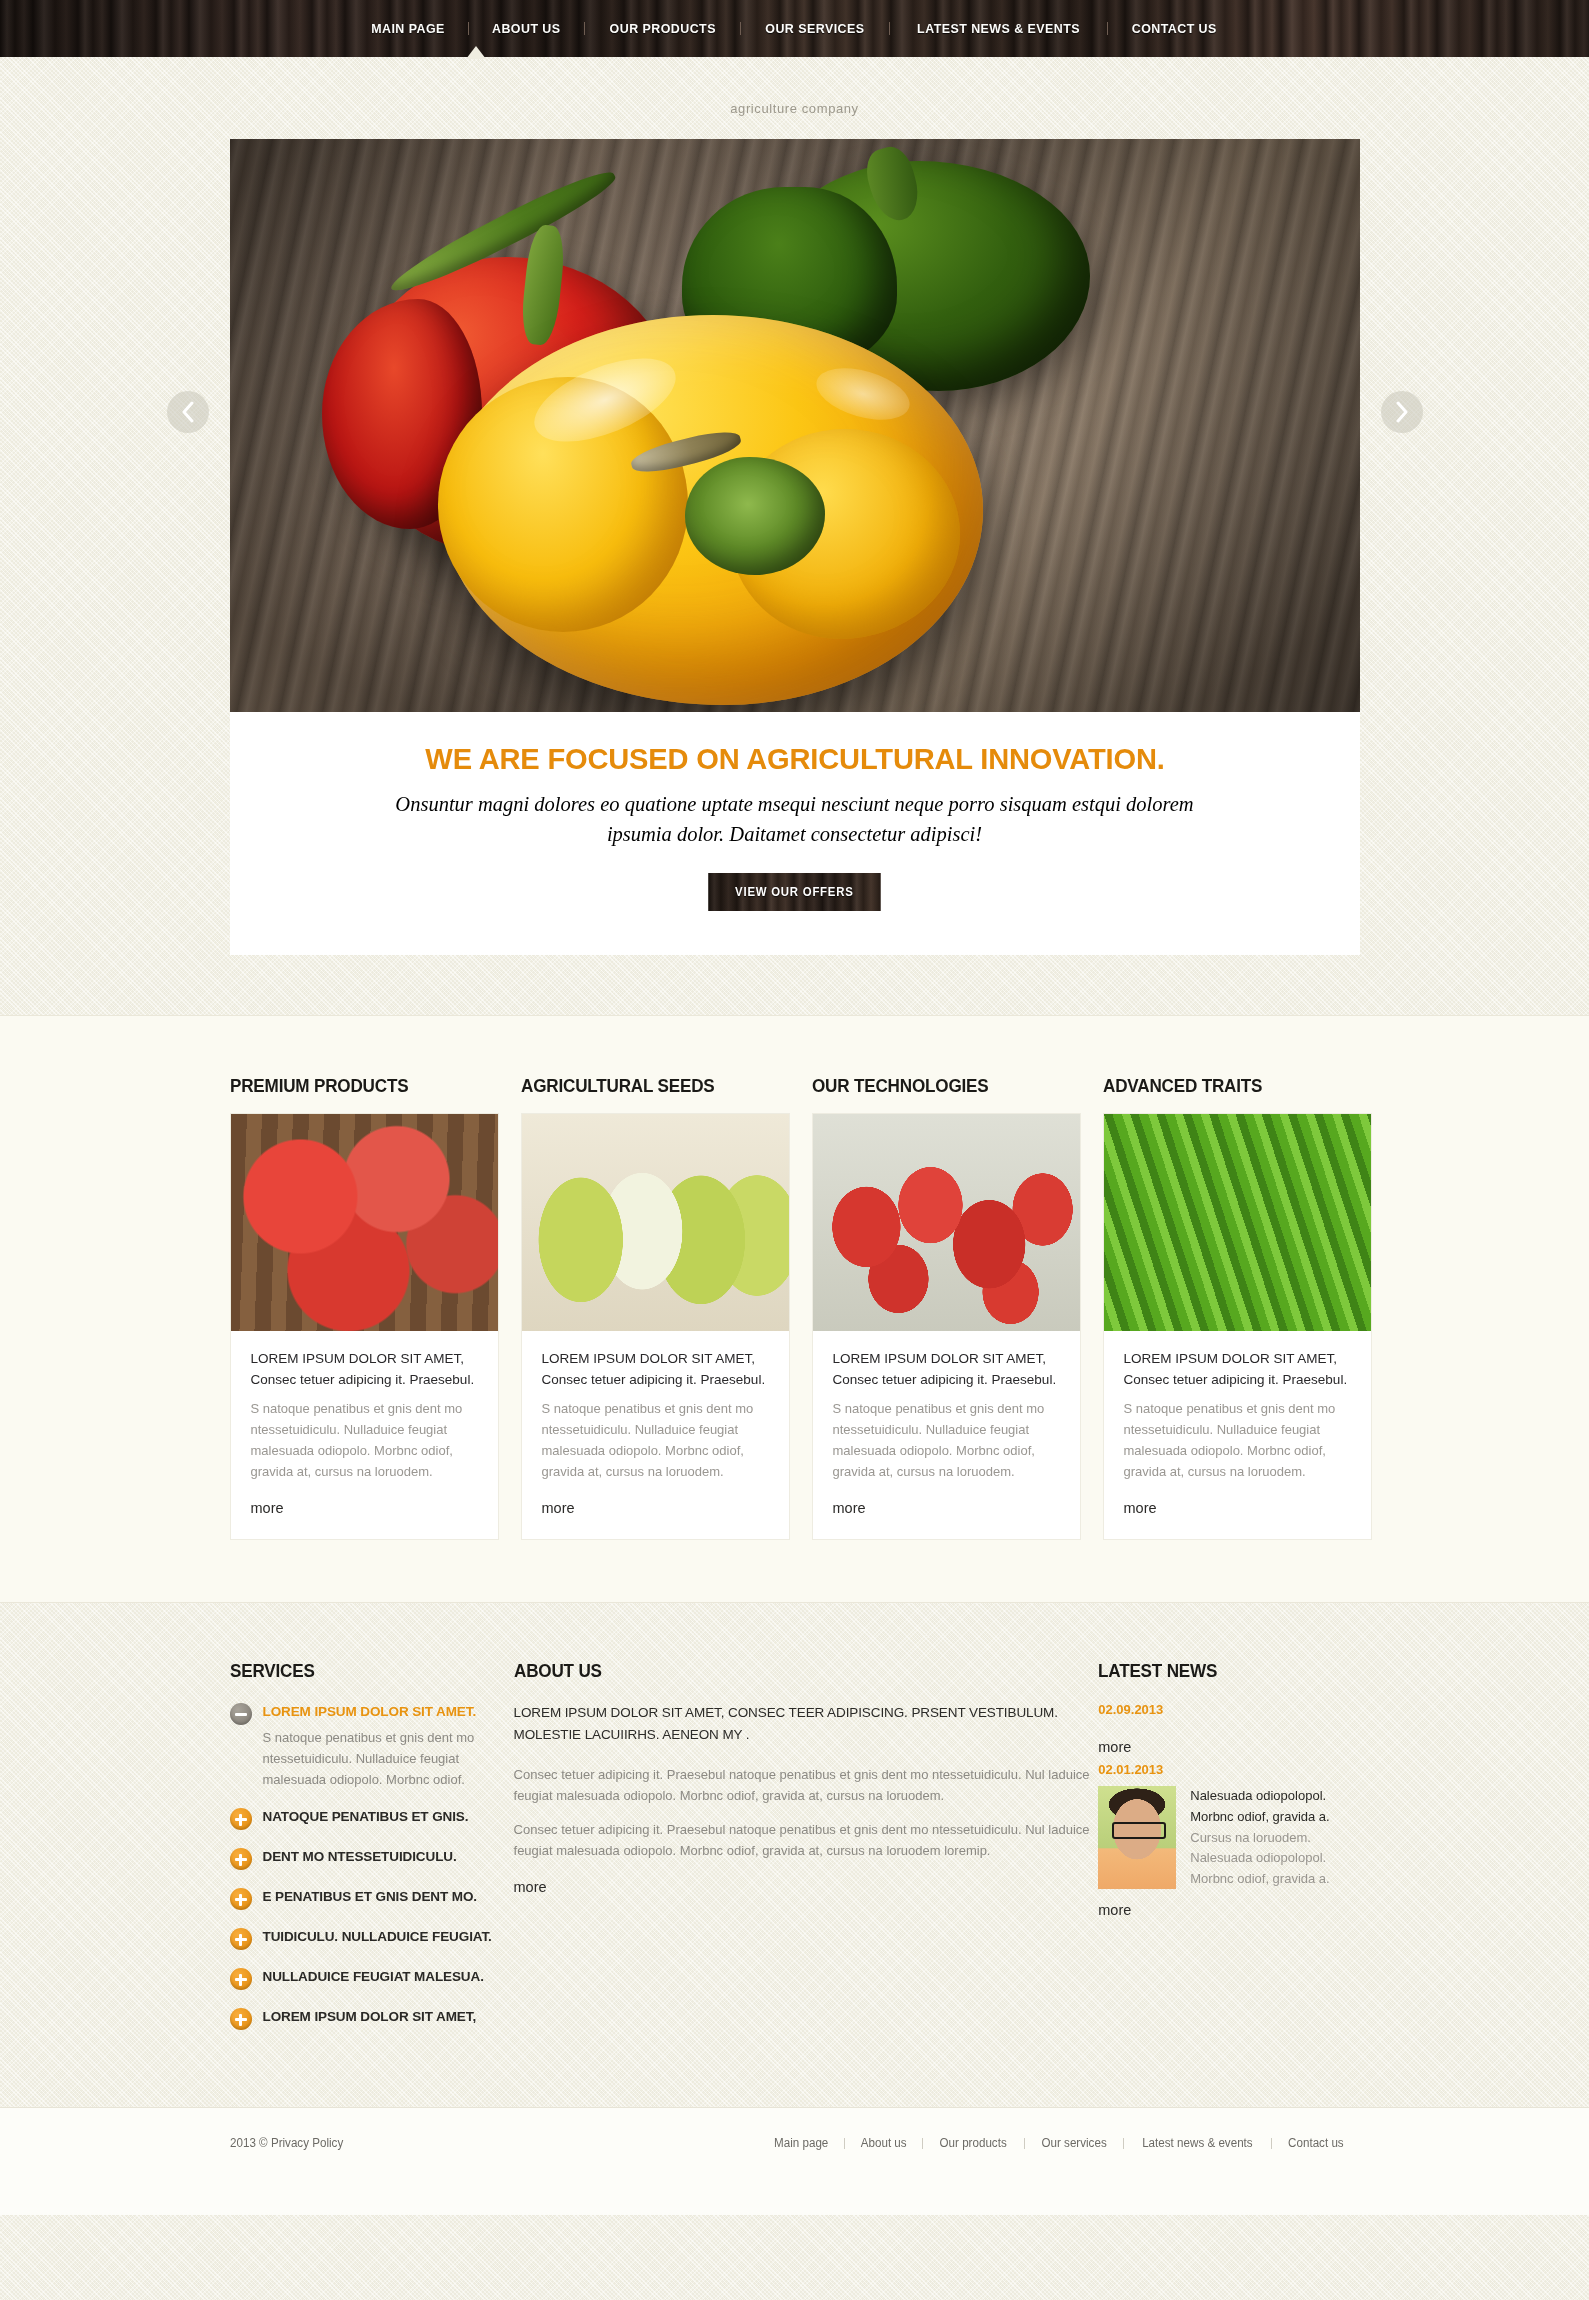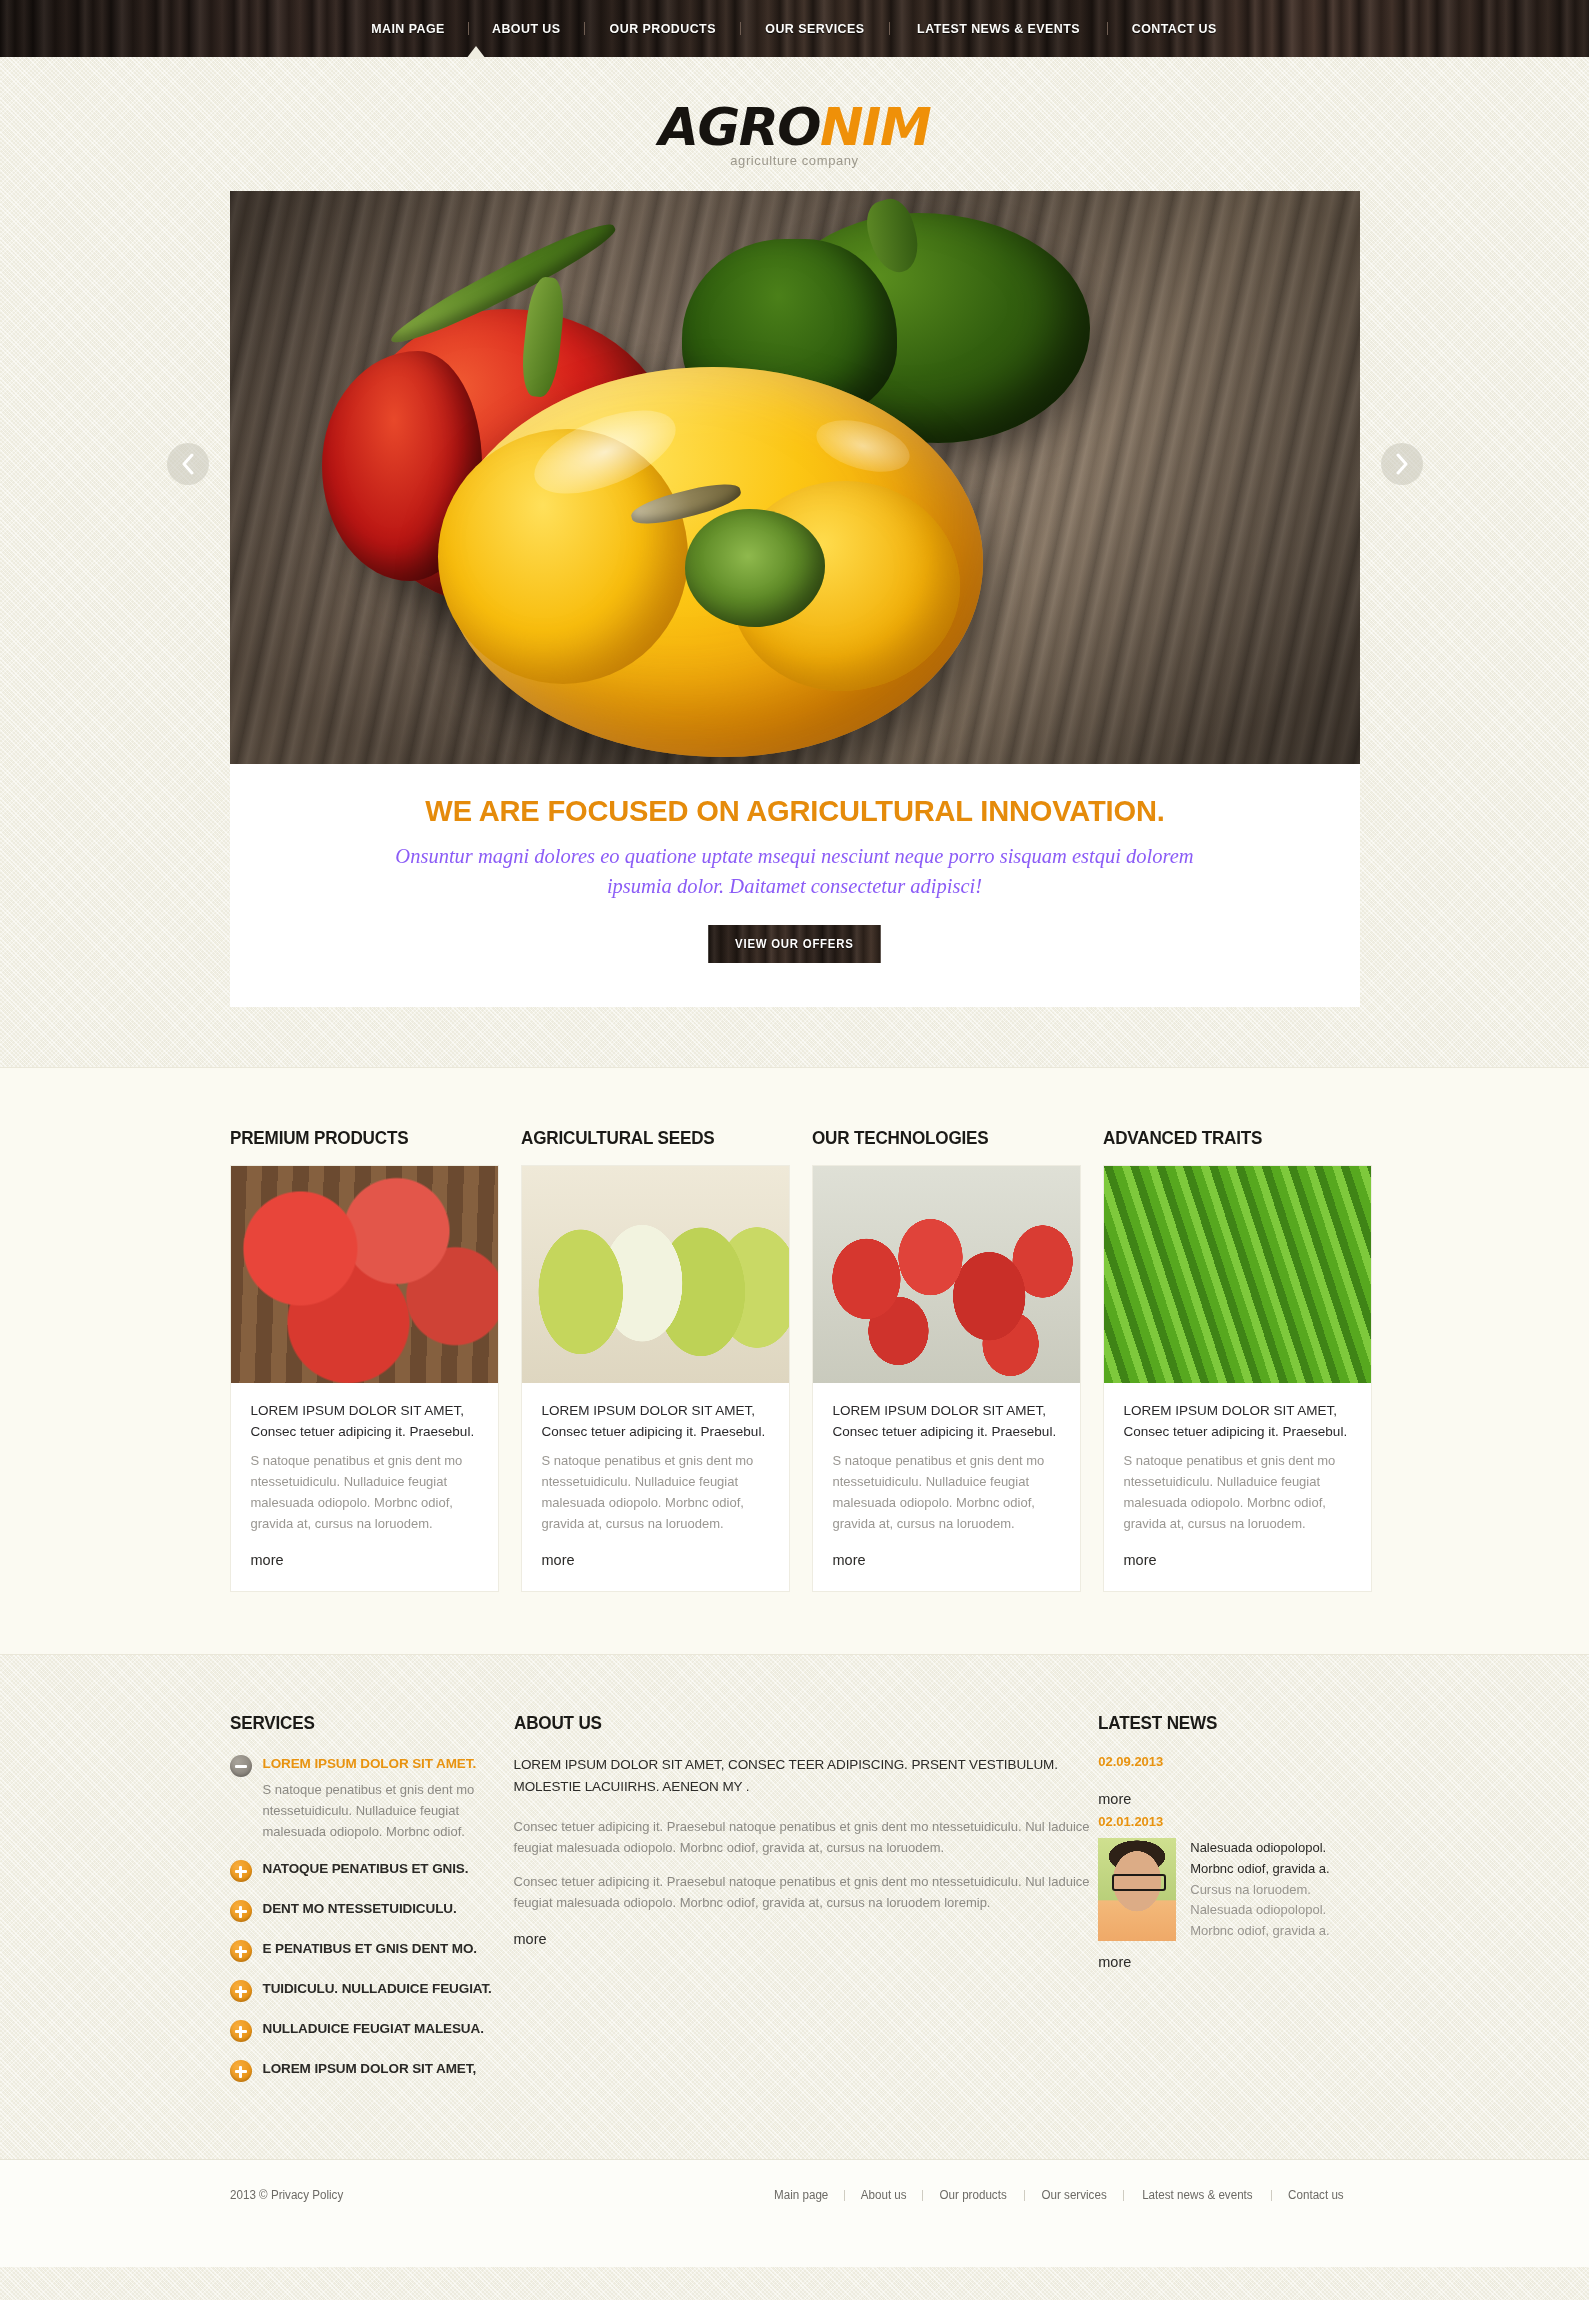--- a/index.html
+++ b/index.html
@@ -251,21 +251,21 @@
     letter-spacing: -0.2px;
     font-family: "Liberation Sans Narrow", "Liberation Sans", sans-serif;
     transform: scaleX(0.97);
   }
   .slide-desc {
     margin-top: 14px;
     font-family: "Liberation Serif", serif;
     font-style: italic;
     font-size: 20.5px;
     line-height: 1.45;
-    color: #8b5cf6;
+    color: #000000;
     max-width: 860px;
     margin-left: auto;
     margin-right: auto;
   }
   .btn-offers {
     display: inline-block;
     margin-top: 24px;
     padding: 12px 28px;
     color: #fff;
     font-size: 12px;
@@ -570,23 +570,20 @@
         <a href="#">OUR SERVICES</a>
         <span class="sep"></span>
         <a href="#">LATEST NEWS &amp; EVENTS</a>
         <span class="sep"></span>
         <a href="#">CONTACT US</a>
       </div>
     <div class="nav-pointer"></div>
   </div>
 
   <div class="logo-wrap">
-    <div class="logo">
-      <span class="a">AGRO</span><span class="b">NIM</span>
-    </div>
     <div class="logo-sub">agriculture company</div>
   </div>
 
   <div class="slider-outer">
 
     <div class="arrow left">
       <svg width="14" height="22" viewBox="0 0 14 22">
         <path d="M11 2 L3 11 L11 20" stroke="#ffffff" stroke-width="3" fill="none" stroke-linecap="round" stroke-linejoin="round"></path>
       </svg>
     </div>

